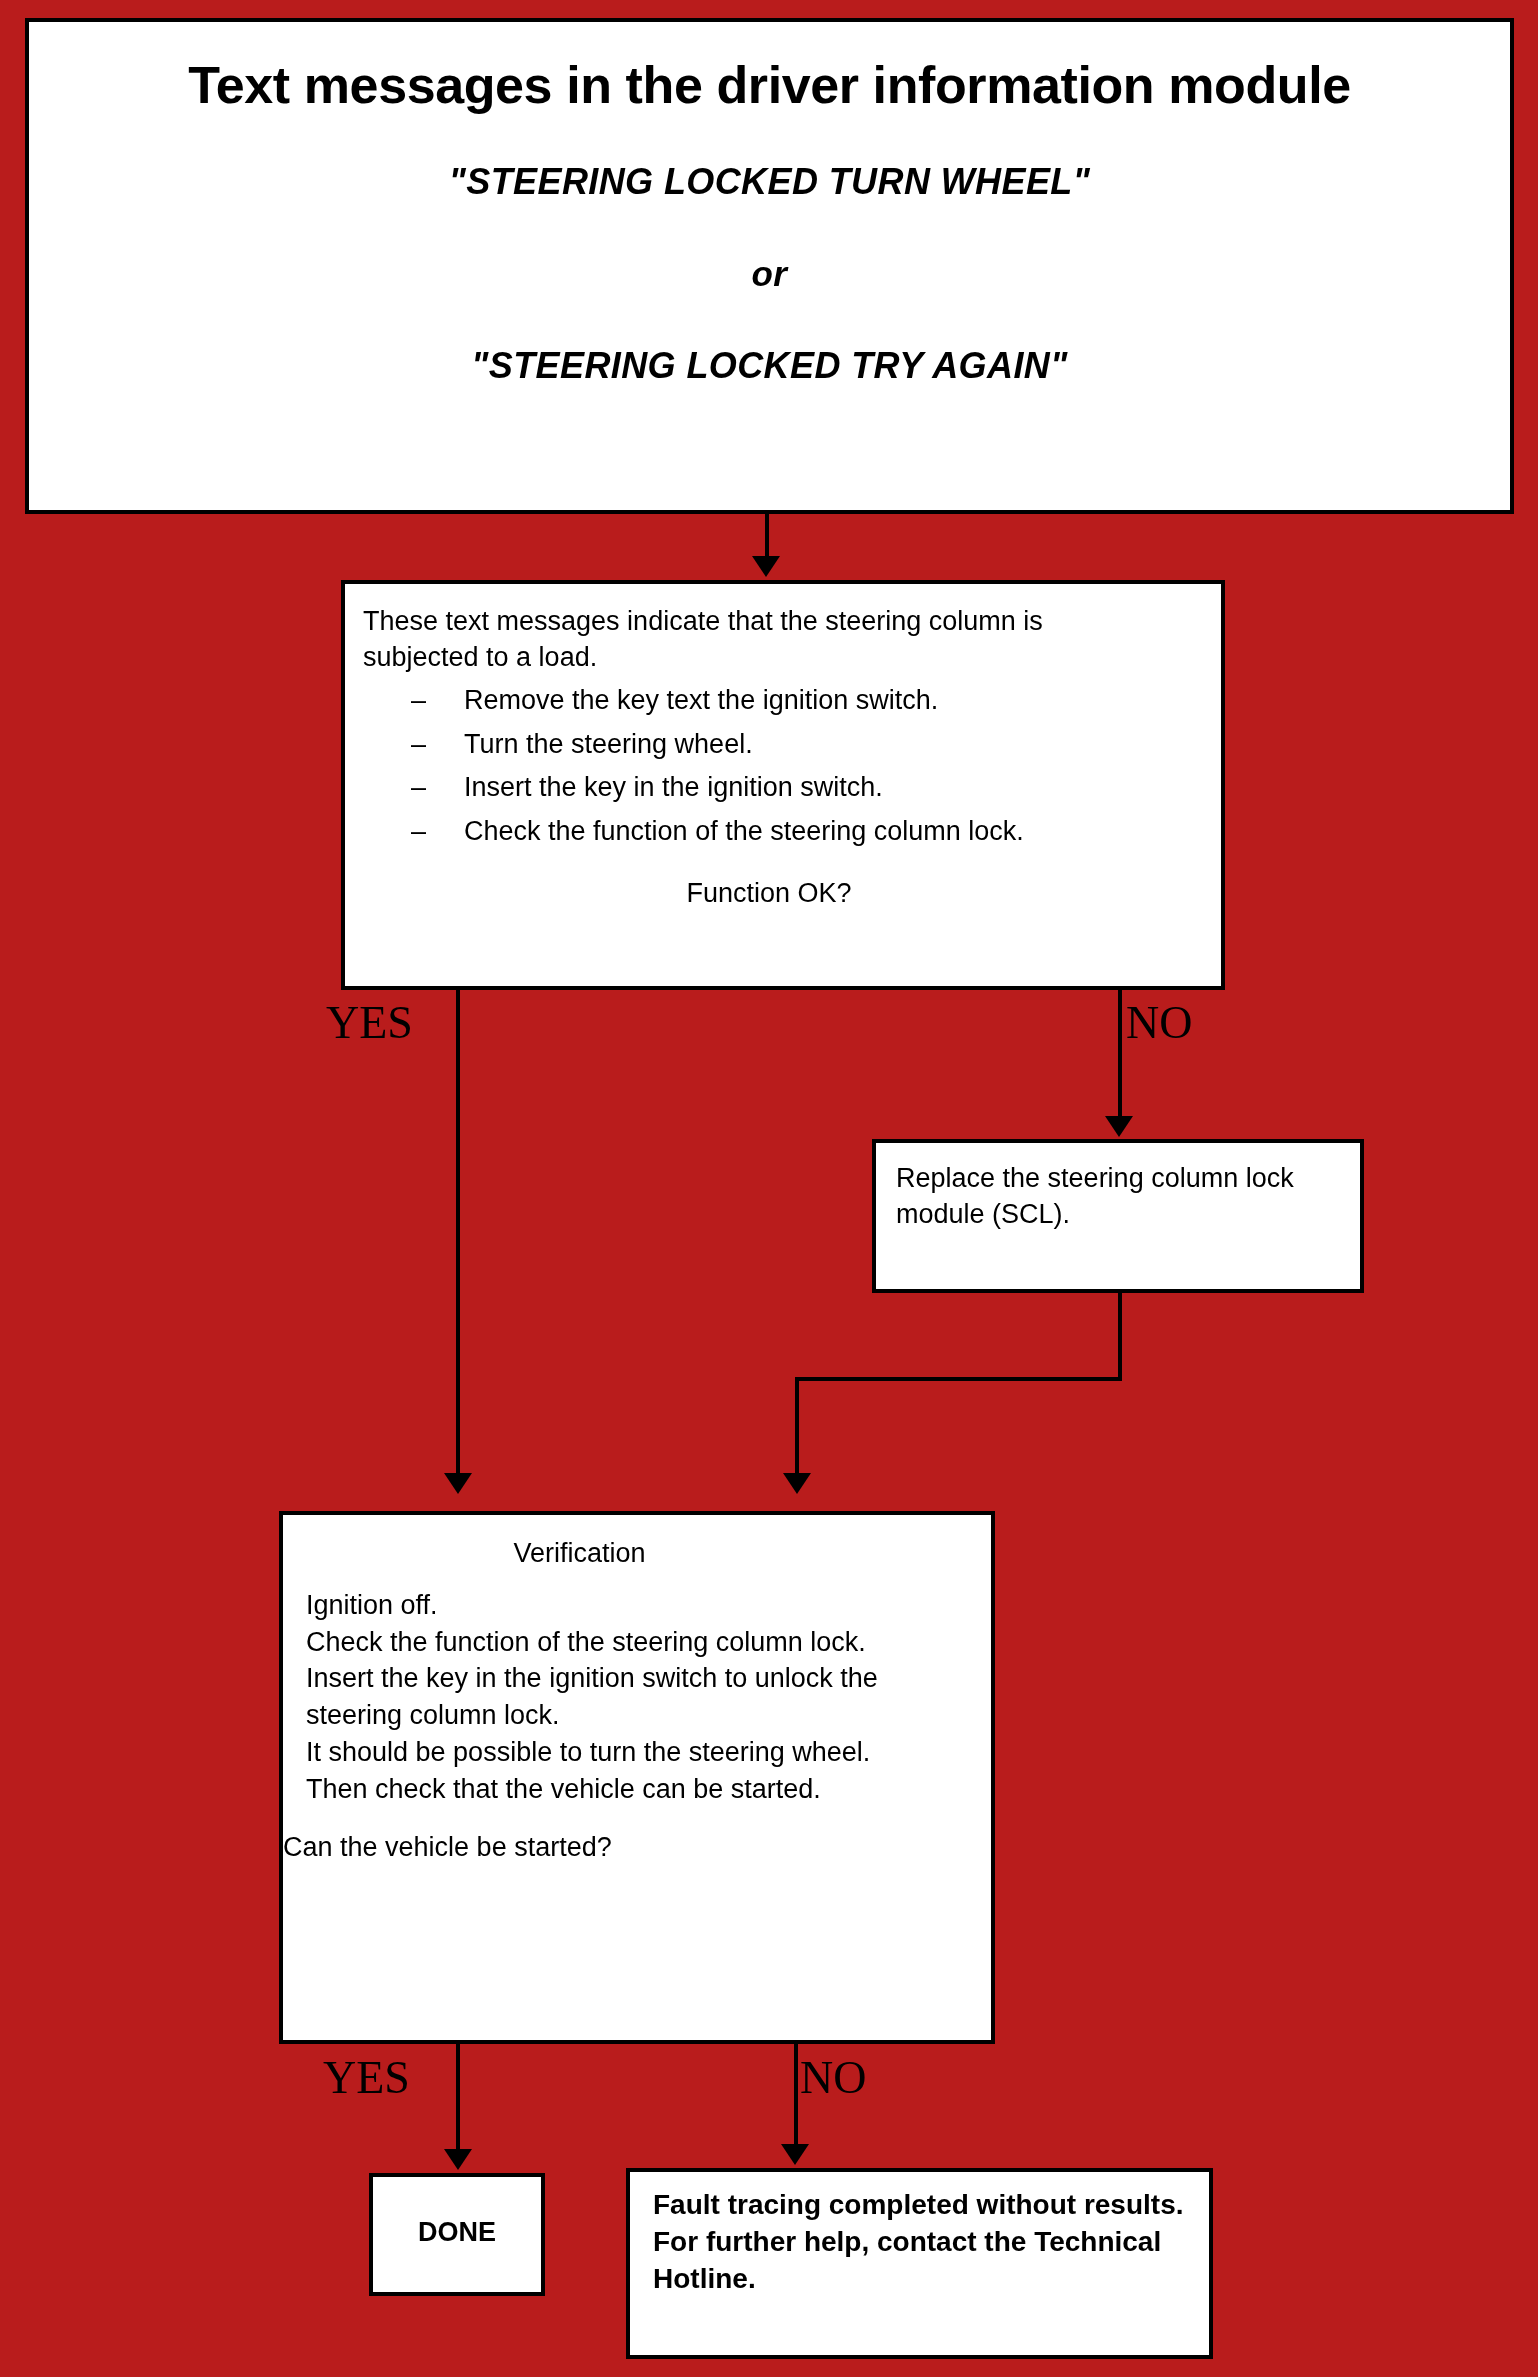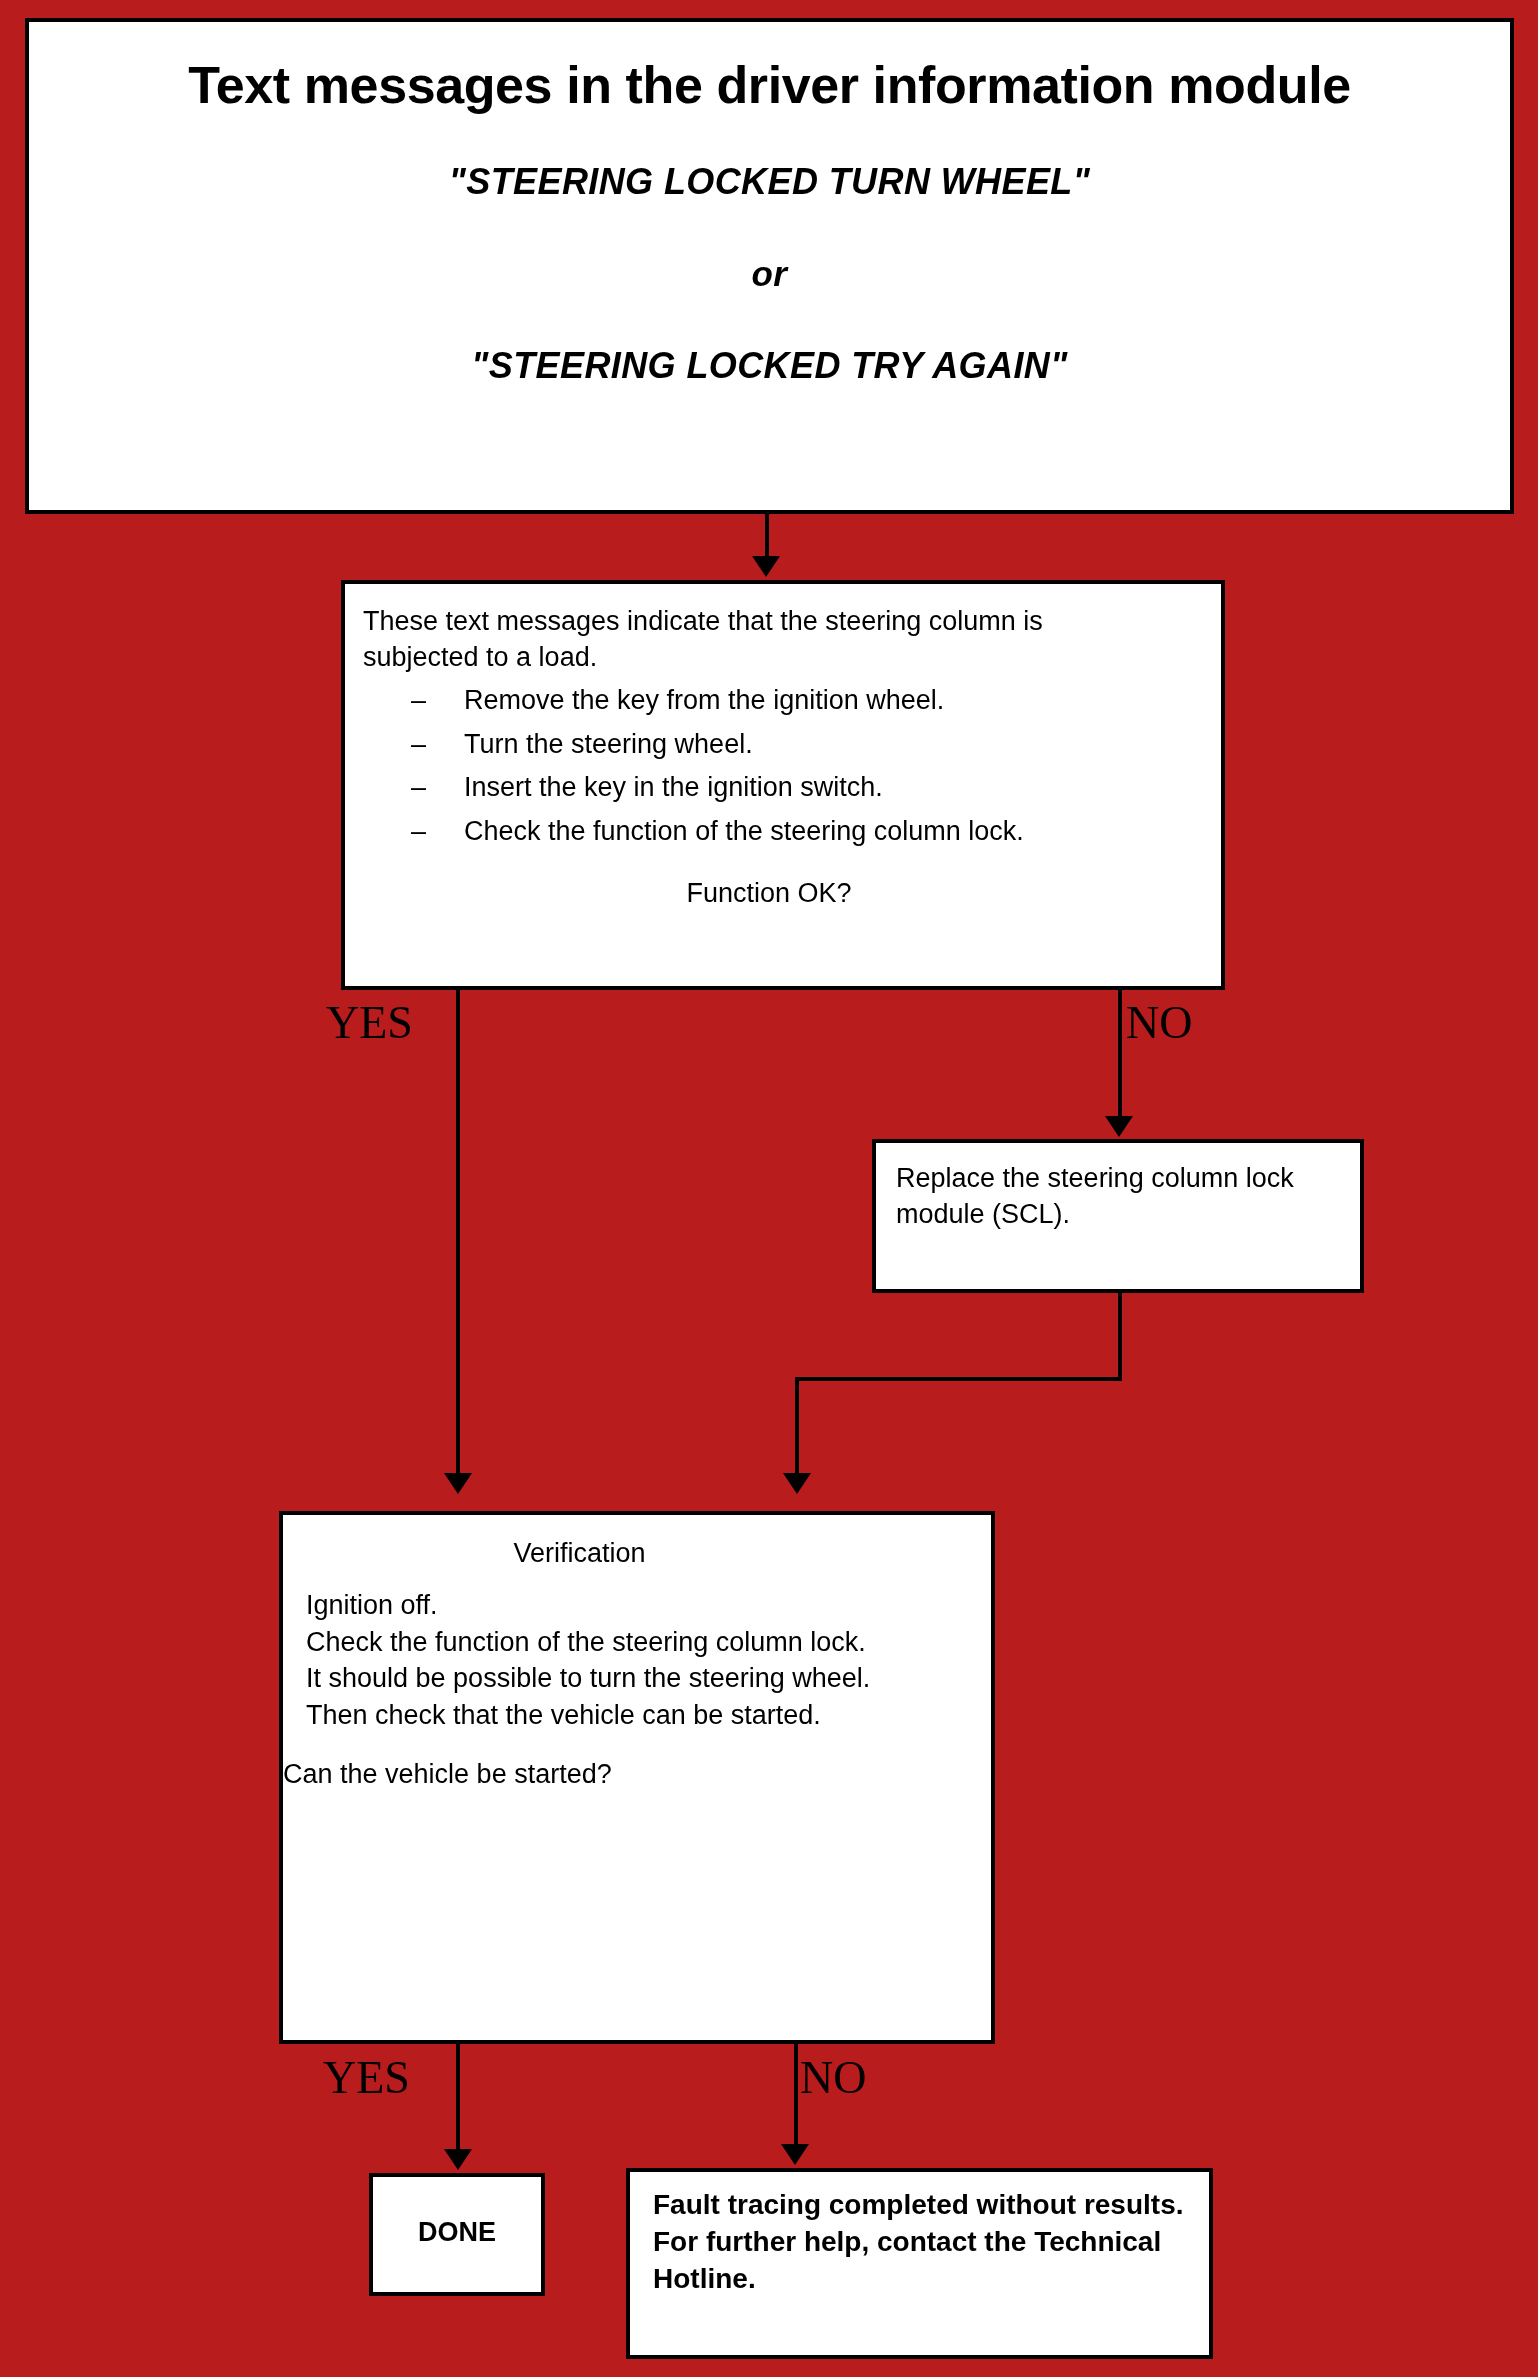--- a/index.html
+++ b/index.html
@@ -186,21 +186,21 @@
   </div>
 
   <div class="vline" style="left:765px; top:514px; height:44px;"></div>
   <div class="arrowhead" style="left:752px; top:556px;"></div>
 
   <div class="box steps-box">
     <div class="body-txt steps-intro">These text messages indicate that the steering column is subjected to a load.</div>
 
     <div class="step-row body-txt">
       <span class="step-dash">–</span>
-      <span class="step-text">Remove the key from the ignition wheel.</span>
+      <span class="step-text">Remove the key text the ignition switch.</span>
     </div>
     <div class="step-row body-txt">
       <span class="step-dash">–</span>
       <span class="step-text">Turn the steering wheel.</span>
     </div>
     <div class="step-row body-txt">
       <span class="step-dash">–</span>
       <span class="step-text">Insert the key in the ignition switch.</span>
     </div>
     <div class="step-row body-txt">
@@ -226,20 +226,21 @@
   <div class="vline" style="left:1118px; top:1292px; height:89px;"></div>
   <div class="hline" style="left:795px; top:1377px; width:327px;"></div>
   <div class="vline" style="left:795px; top:1377px; height:98px;"></div>
   <div class="arrowhead" style="left:783px; top:1473px;"></div>
 
   <div class="box verif-box">
     <div class="verif-title">Verification</div>
     <div class="verif-lines">
       <div>Ignition off.</div>
       <div>Check the function of the steering column lock.</div>
+      <div>Insert the key in the ignition switch to unlock the steering column lock.</div>
       <div>It should be possible to turn the steering wheel.</div>
       <div>Then check that the vehicle can be started.</div>
     </div>
     <div class="verif-q">Can the vehicle be started?</div>
   </div>
 
   <div class="vline" style="left:456px; top:2044px; height:106px;"></div>
   <div class="arrowhead" style="left:444px; top:2149px;"></div>
   <div class="branch-label" style="left:323px; top:2055px;">YES</div>
 

